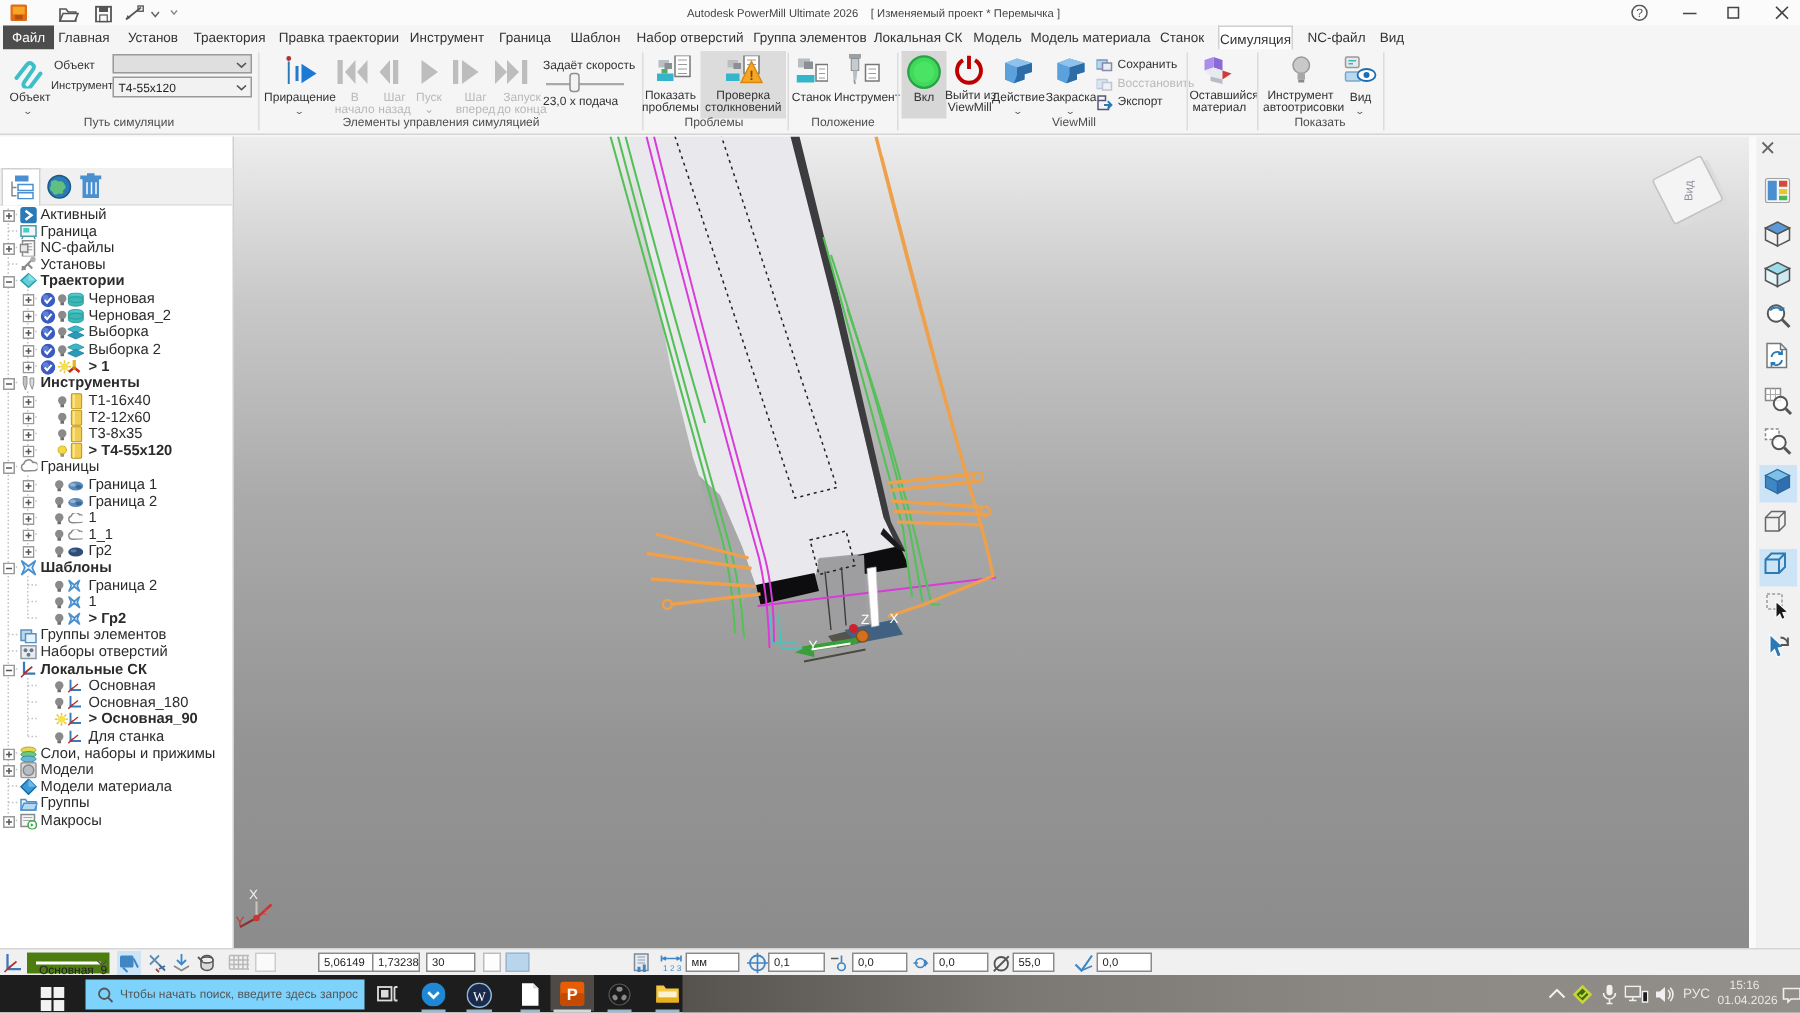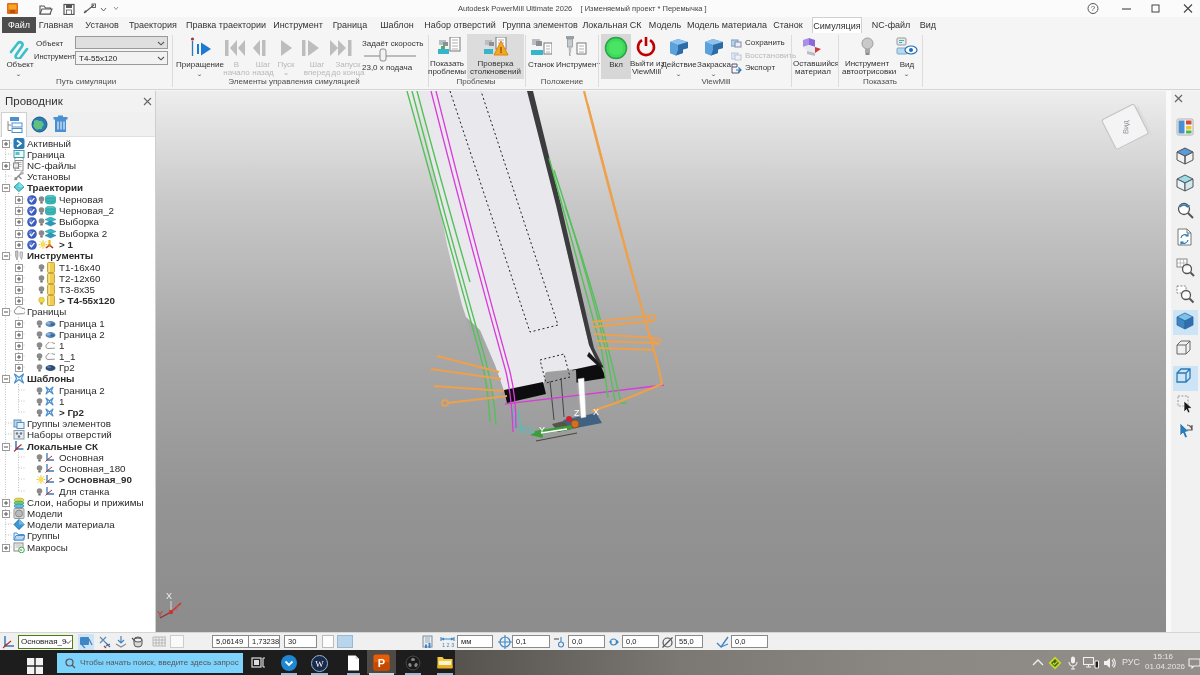--- a/index.html
+++ b/index.html
@@ -418,26 +418,20 @@
    <g id="s-x">
           <path d="M1 1 L4.5 4 L8 1 L6.5 4.5 L8 8 L4.5 5 L1 8 L2.5 4.5z" fill="#e8f2fa" stroke="#4a90d0" stroke-width="1.1" stroke-linejoin="round"></path>
         </g>
    <g id="s-axes">
           <path d="M2 0 V7 H9" fill="none" stroke="#3a7ab8" stroke-width="1.3"></path>
           <path d="M2 7 L7 3" stroke="#b03030" stroke-width="1"></path>
           <path d="M0.5 8.5 L3.5 5.5" stroke="#b03030" stroke-width="1"></path>
         </g>
   </defs>
  </svg>
- <div class="abs" id="lphead">
-      <span style="position:absolute;left:5px;top:4px">Проводник</span>
-  <svg style="position:absolute;left:143px;top:6px" width="9" height="9">
-        <path d="M1 1 L8 8 M8 1 L1 8" stroke="#666" stroke-width="1.1"></path>
-      </svg>
- </div>
  <div class="abs" id="lptabs">
   <div class="abs" style="left:1px;top:0;width:26px;height:25px;background:#fff;border:1px solid #d0d0d0;border-bottom:none"></div>
   <svg class="abs" style="left:6px;top:4px" width="17" height="17" viewBox="0 0 17 17">
         <rect x="4" y="1" width="9" height="4" fill="#4a90d0"></rect>
         <rect x="6" y="7" width="10" height="4" fill="#fff" stroke="#4a90d0"></rect>
         <rect x="6" y="12.5" width="10" height="4" fill="#fff" stroke="#4a90d0"></rect>
         <path d="M2 5 v9.5 h3 M2 9 h3" stroke="#888" fill="none"></path>
       </svg>
   <svg class="abs" style="left:31px;top:4px" width="17" height="17" viewBox="0 0 17 17">
         <circle cx="8.5" cy="8.5" r="7.5" fill="#2a7ab5"></circle>
@@ -972,21 +966,21 @@
       </g>
  </svg>
 </div>
 
 <div class="abs" id="statusbar">
  <svg class="abs" style="left:2px;top:2px" width="14" height="14" viewBox="0 0 14 14">
       <path d="M3 1 V11 H12" fill="none" stroke="#3a7ab8" stroke-width="1.5"></path>
       <path d="M3 11 L9 6" stroke="#b03030" stroke-width="1.1"></path>
       <path d="M1 13 L5 9" stroke="#b03030" stroke-width="1.1"></path>
     </svg>
- <div class="abs" style="left:18px;top:2px;width:55px;height:14px;background:#fff;border:1px solid #4d7c0f;font-size:8px;color:#222;line-height:12px;padding-left:2px">Основная_9</div>
+ <div class="abs" style="left:18px;top:2px;width:55px;height:14px;background:#fff;border:6px solid #4d7c0f;font-size:8px;color:#222;line-height:12px;padding-left:2px">Основная_9</div>
  <svg class="abs" style="left:64px;top:7px" width="8" height="5">
       <path d="M1 0.5 l3 3 3-3" fill="none" stroke="#555" stroke-width="1"></path>
     </svg>
  <div class="abs" style="left:78px;top:1px;width:16px;height:16px;background:#cde4f7"></div>
  <svg class="abs" style="left:79px;top:2px" width="14" height="14" viewBox="0 0 14 14">
       <rect x="1" y="2" width="9" height="8" rx="1" fill="#3f86c4"></rect>
       <path d="M10 4 l3 6 M3 10 l3 3" stroke="#3f86c4" stroke-width="1.3"></path>
     </svg>
  <svg class="abs" style="left:98px;top:2px" width="14" height="14" viewBox="0 0 14 14">
       <path d="M2 2 L8 8 M8 2 L2 8" stroke="#5a8ab8" stroke-width="1.2"></path>

